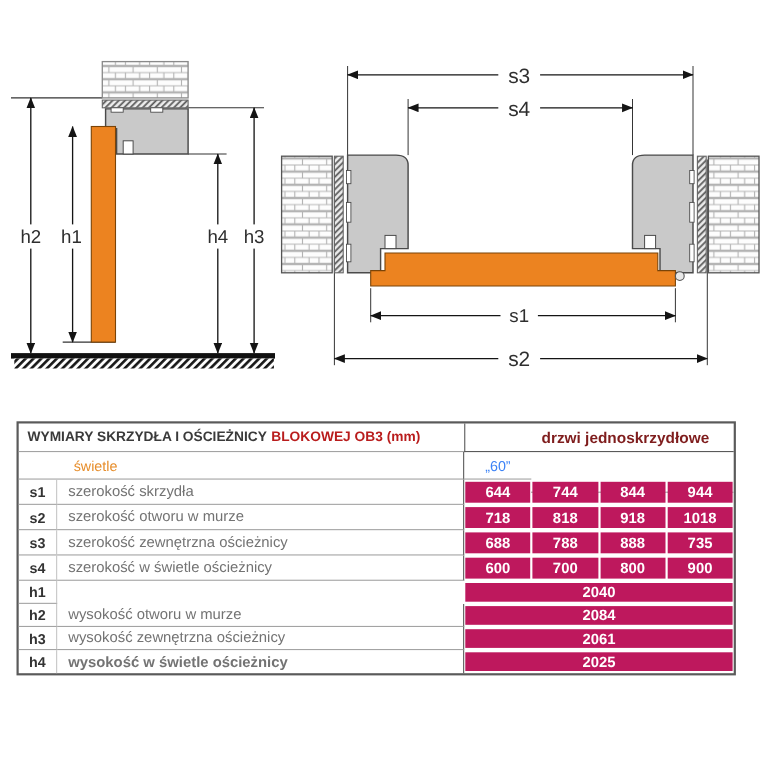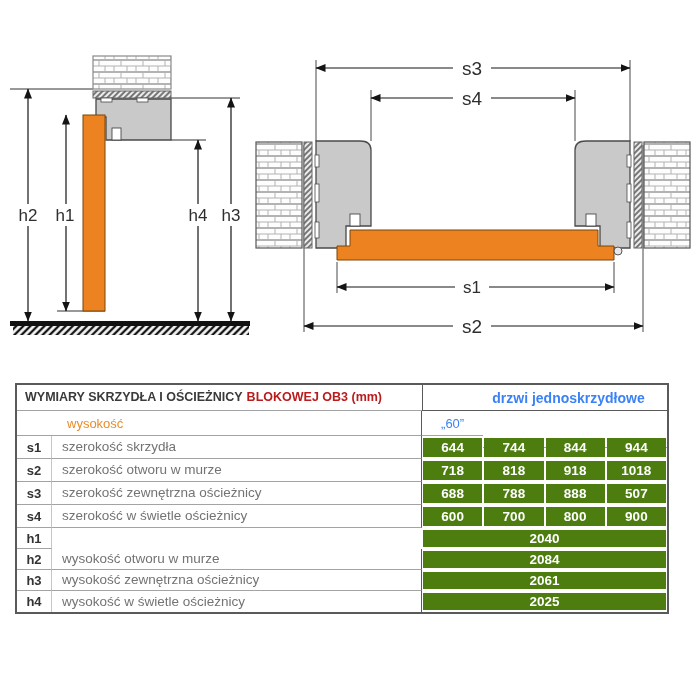--- a/index.html
+++ b/index.html
@@ -15,33 +15,33 @@
   
   .tbl {
     position:absolute; left:15px; top:383px; width:650px;
     display:grid;
     grid-template-columns:35px 370px 1fr 1fr 1fr 1fr;
     grid-template-rows:26px 25px repeat(4,23px) repeat(4,21px);
     border:2px solid #5a5a5a; background:#fff; color:#3d3d3d;
   }
   .c { display:flex; align-items:center; border-bottom:1.5px solid #a3a3a3;
        font-size:13px; line-height:1; white-space:nowrap; overflow:hidden; }
-  .nb { border-bottom:none; }
+  .nb { border-bottom:none;font-weight:bold; }
   .t-title { grid-column:1/3; padding-left:8px; font-weight:bold; font-size:12.5px; color:#3a3a3a; }
   .t-title .org { margin-left:4px; }
   .org { color:#b91c1c; }
   .t-hdr { grid-column:3/7; justify-content:center; font-weight:bold; font-size:14px;
-           border-left:1.5px solid #5a5a5a; border-bottom:1.5px solid #5a5a5a; color:#3b82f6;padding-left:47px; }
+           border-left:1.5px solid #5a5a5a; border-bottom:1.5px solid #5a5a5a; color:#7f1d1d;padding-left:47px; }
   .t-sub { grid-column:1/3; padding-left:50px; color:#e78d2a;
            border-right:1.5px solid #5a5a5a; }
   .vh  { justify-content:center; color:#3b82f6; }
   .sep { border-left:1px solid #a3a3a3;margin-top:36px; }
   .code { justify-content:center; font-weight:bold; border-right:1px solid #c6c6c6; color:#333; }
   .desc { padding-left:10px; border-right:1.5px solid #5a5a5a; font-size:13.5px; color:#737373; }
-  .dark { background:#4d7c0f; color:#fff; font-weight:bold; justify-content:center;
+  .dark { background:#be185d; color:#fff; font-weight:bold; justify-content:center;
           font-size:13.5px; margin:2px 1px; border-bottom:none; }
   .dark.wide { grid-column:3/7; }
 </style>
 </head>
 <body>
 
 <div class="figure">
 <svg width="700" height="380" viewBox="0 0 700 380">
   <defs>
     <marker id="arr" markerWidth="11" markerHeight="9" refX="9.5" refY="4" orient="auto-start-reverse" markerUnits="userSpaceOnUse">
@@ -148,21 +148,21 @@
 </div>
 
 <div class="tbl">
 
   <div class="c t-title">
     <span>WYMIARY SKRZYDŁA I OŚCIEŻNICY</span>
     <span class="org">BLOKOWEJ OB3 (mm)</span>
   </div>
   <div class="c t-hdr">drzwi jednoskrzydłowe</div>
 
-  <div class="c t-sub">wysokość</div>
+  <div class="c t-sub">świetle</div>
   <div class="c vh">„60”</div>
   <div class="c vh sep">„70”</div>
   <div class="c vh sep">„80”</div>
   <div class="c vh sep">„90”</div>
 
   <div class="c code">s1</div>
   <div class="c desc">szerokość skrzydła</div>
   <div class="c dark">644</div>
   <div class="c dark">744</div>
   <div class="c dark">844</div>
@@ -173,21 +173,21 @@
   <div class="c dark">718</div>
   <div class="c dark">818</div>
   <div class="c dark">918</div>
   <div class="c dark">1018</div>
 
   <div class="c code">s3</div>
   <div class="c desc">szerokość zewnętrzna ościeżnicy</div>
   <div class="c dark">688</div>
   <div class="c dark">788</div>
   <div class="c dark">888</div>
-  <div class="c dark">507</div>
+  <div class="c dark">735</div>
 
   <div class="c code">s4</div>
   <div class="c desc">szerokość w świetle ościeżnicy</div>
   <div class="c dark">600</div>
   <div class="c dark">700</div>
   <div class="c dark">800</div>
   <div class="c dark">900</div>
 
   <div class="c code">h1</div>
   <div class="c dark wide">2040</div>

